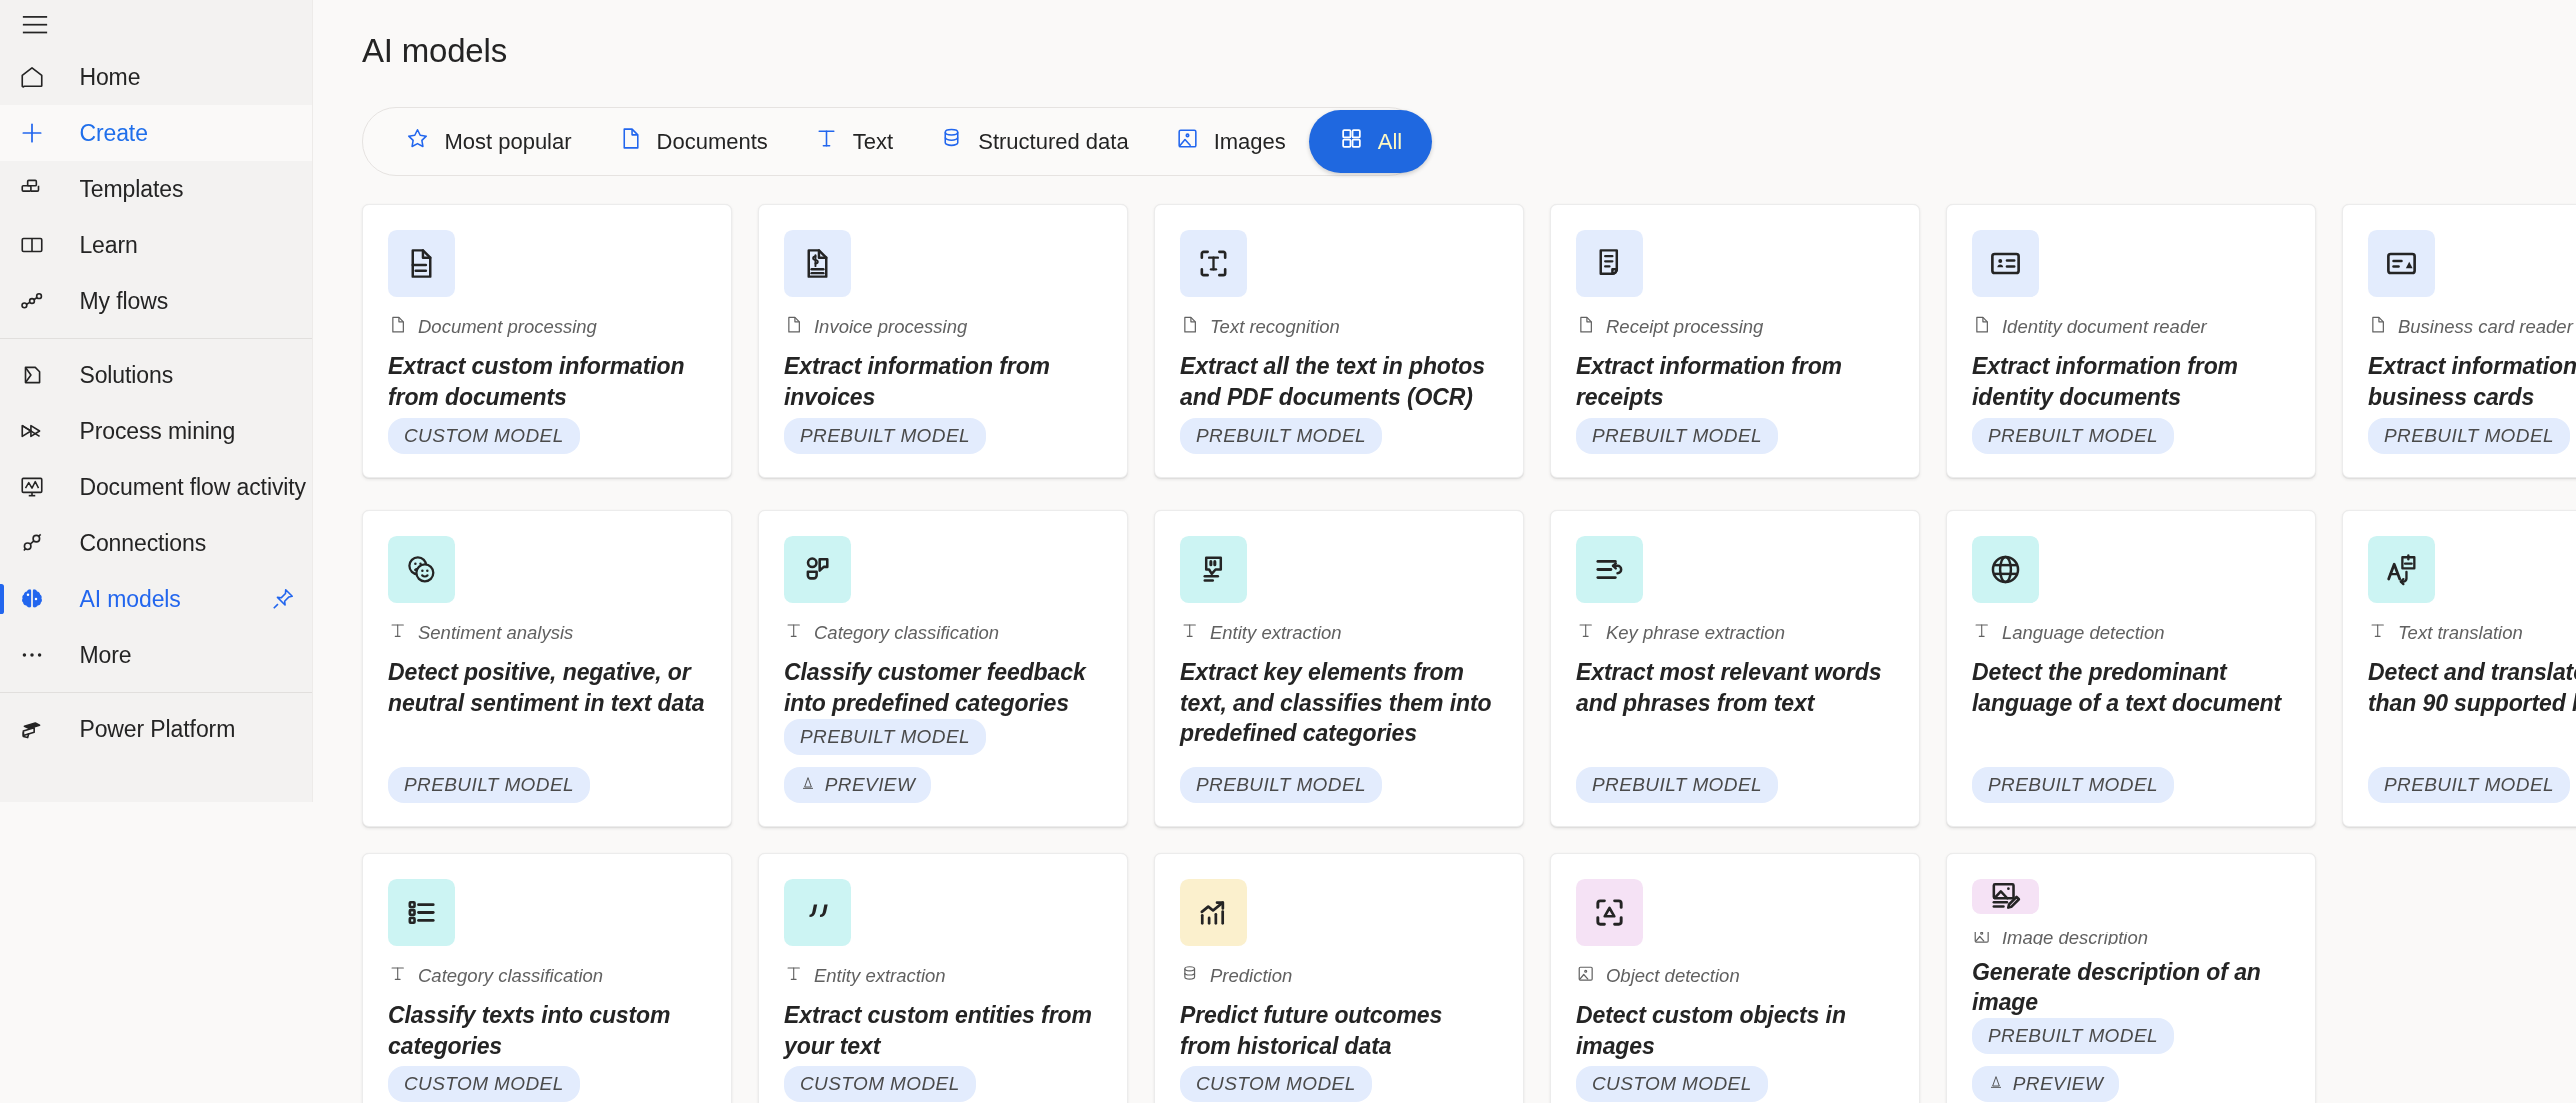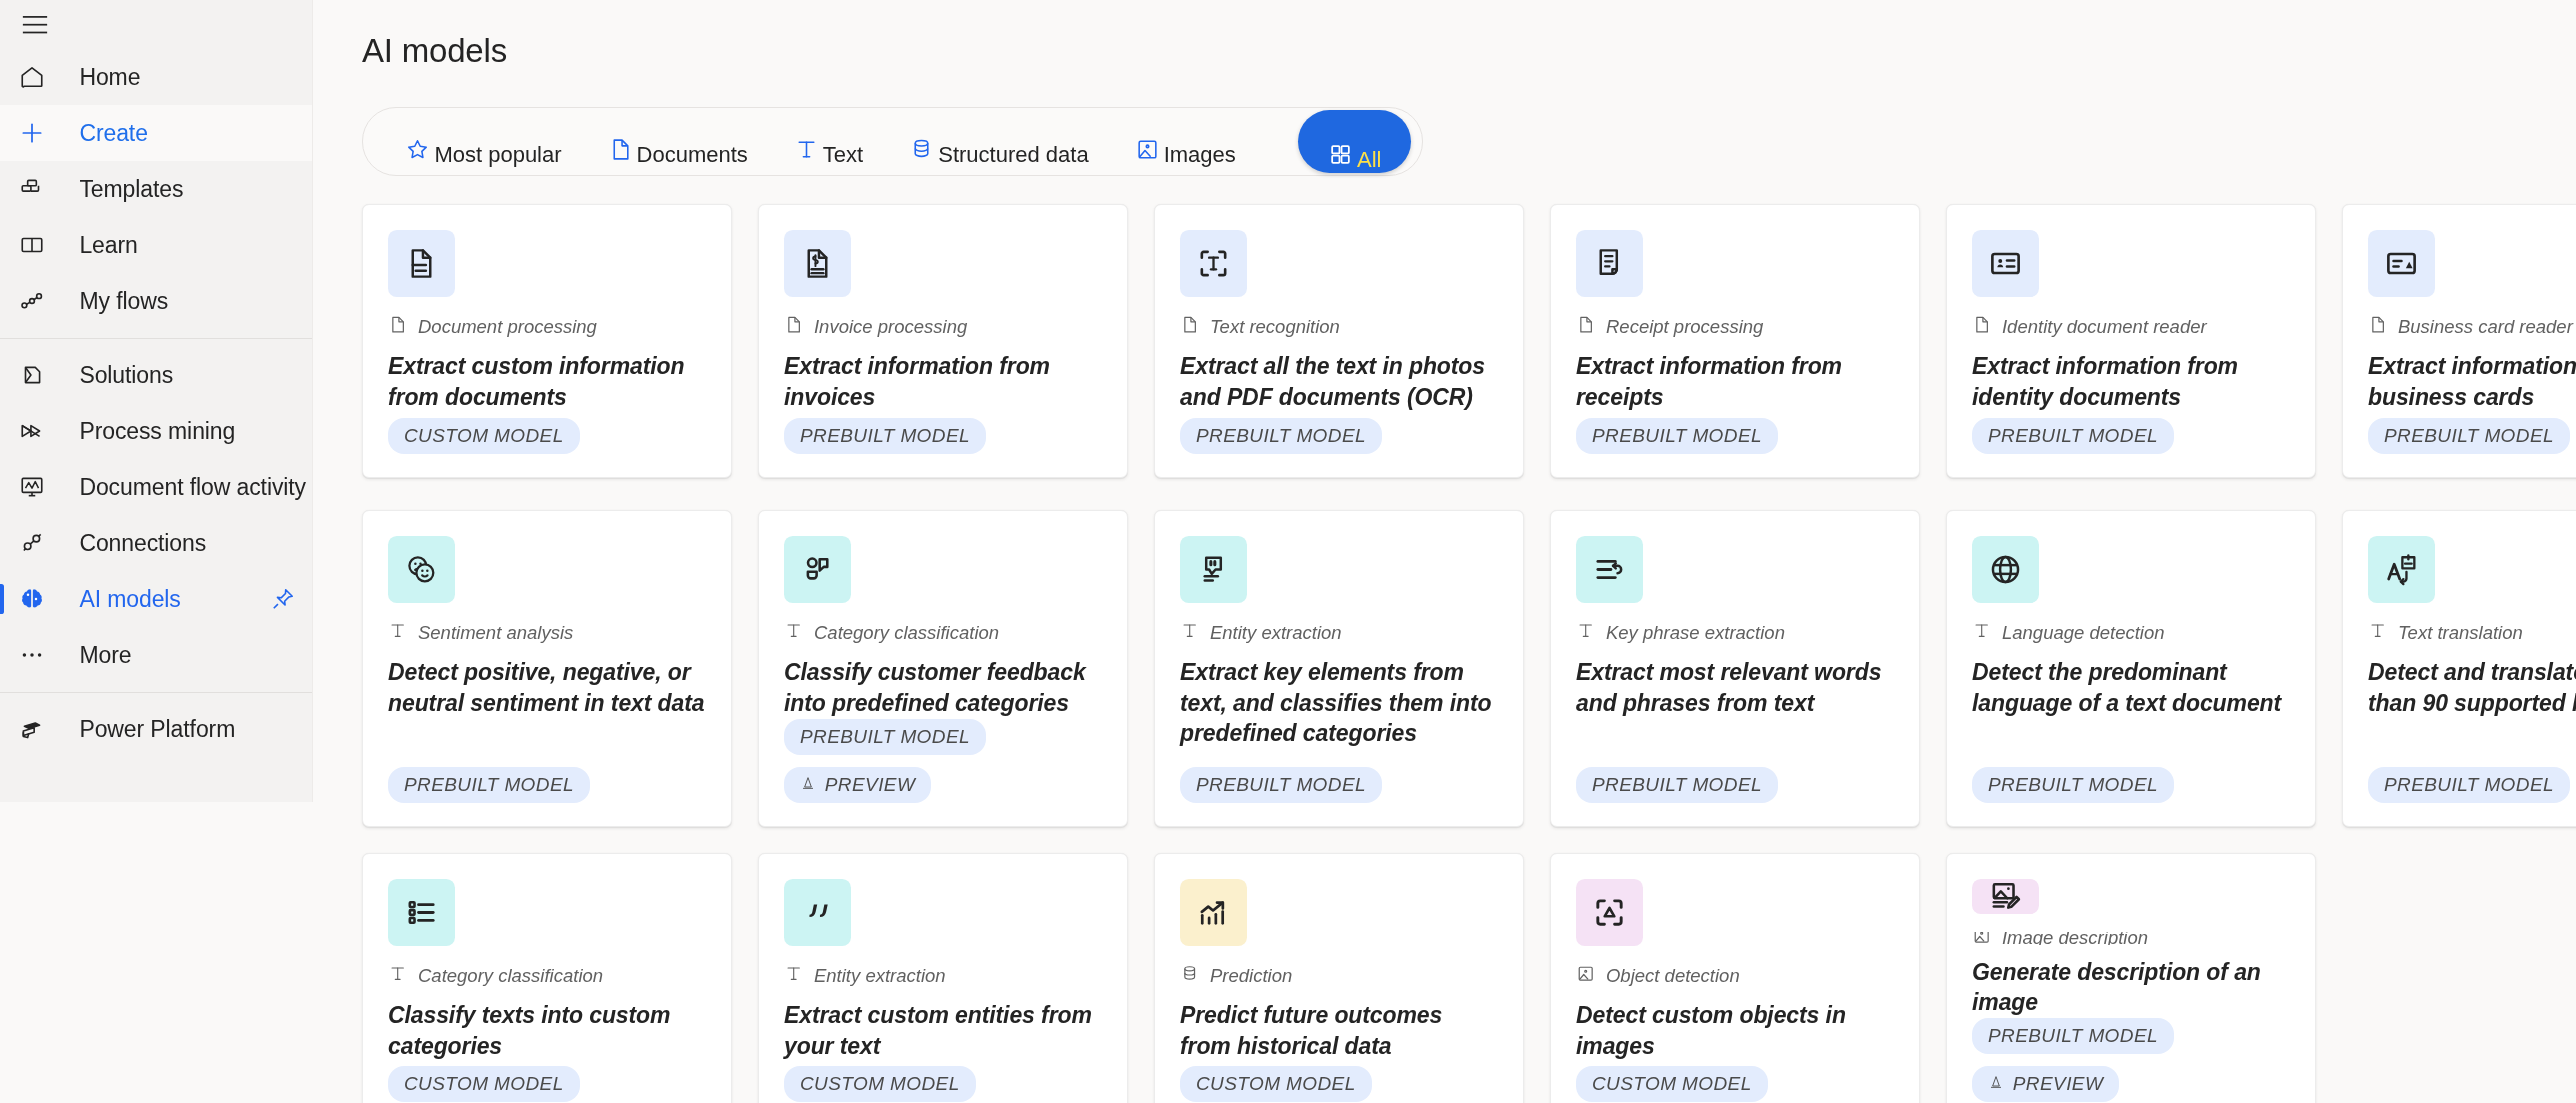--- a/index.html
+++ b/index.html
@@ -56,26 +56,26 @@
   .filterbar {
     margin-top: 37px;
     height: 69px; width: 1061px;
     border: 0.9px solid #e6e3e1; border-radius: 34px;
     background: #fbfaf9;
     display: flex; align-items: center;
     padding: 0 10.6px 0 19.4px;
     position: relative;
   }
   .filter {
-    display: flex; align-items: flex-end; gap: 4px;
+    display: flex; align-items: center; gap: 14px;
     height: 53px; padding: 0 23px; border-radius: 26px;
     font-size: 22px; color: #242424; cursor: pointer; white-space: nowrap;
   }
   .filter.sel {
-    background: #1f68e0; color: #fde047;
+    background: #1f68e0; color: #fef9c3;
     margin-left: auto; padding: 0 30px; height: 63px; border-radius: 32px;
     box-shadow: 0 1.8px 4.4px rgba(0,0,0,0.18);
   }
   .filter.sel svg { stroke: #ffffff; }
   .filter svg { stroke: #2266ee; }
 
   
   .grid {
     margin-top: 28px;
     display: grid;

